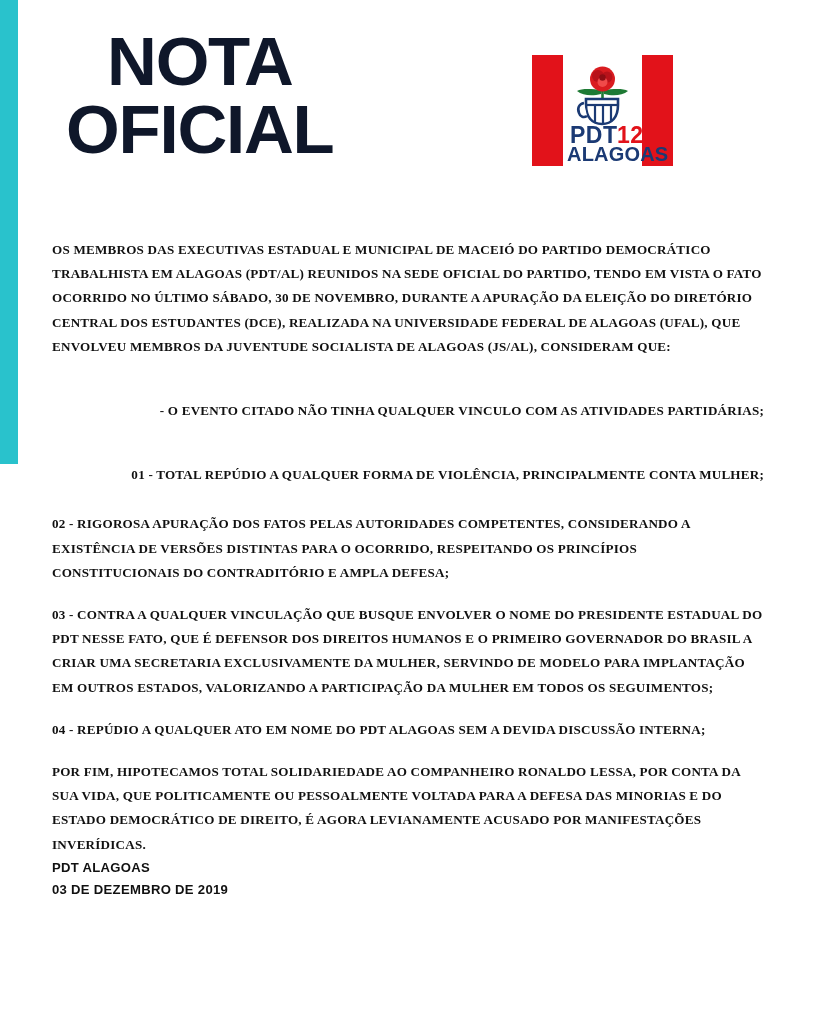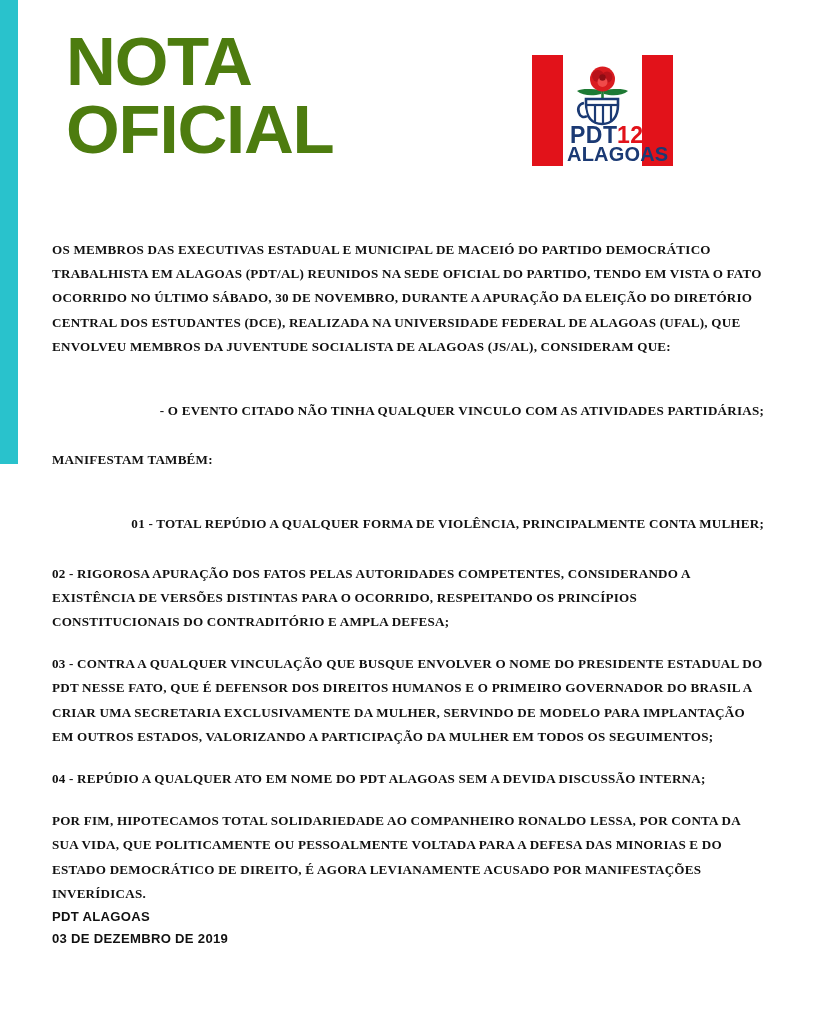--- a/index.html
+++ b/index.html
@@ -46,22 +46,23 @@
   .doc-title {
     position: absolute;
     left: 66px;
     top: 28px;
     margin: 0;
     font-family: "Liberation Sans", "DejaVu Sans", sans-serif;
     font-size: 69px;
     font-weight: 700;
     line-height: 0.98;
     letter-spacing: -1.2px;
-    color: #4d7c0f;
+    color: #0f172a;
     white-space: pre-line;
+    text-align: center;
   }
 
   
   .logo {
     position: absolute;
     left: 524px;
     top: 55px;
     width: 141px;
     height: 111px;
     background: #ffffff;
@@ -167,21 +168,20 @@
     </div>
   </div>
 
   <div class="body-copy">
 
     <p class="para gap-none">OS MEMBROS DAS EXECUTIVAS ESTADUAL E MUNICIPAL DE MACEIÓ DO PARTIDO DEMOCRÁTICO TRABALHISTA EM ALAGOAS (PDT/AL) REUNIDOS NA SEDE OFICIAL DO PARTIDO, TENDO EM VISTA O FATO OCORRIDO NO ÚLTIMO SÁBADO, 30 DE NOVEMBRO, DURANTE A APURAÇÃO DA ELEIÇÃO DO DIRETÓRIO CENTRAL DOS ESTUDANTES (DCE), REALIZADA NA UNIVERSIDADE FEDERAL DE ALAGOAS (UFAL), QUE ENVOLVEU MEMBROS DA JUVENTUDE SOCIALISTA DE ALAGOAS (JS/AL), CONSIDERAM QUE:</p>
 
     <p class="para gap-xl">- O EVENTO CITADO NÃO TINHA QUALQUER VINCULO COM AS ATIVIDADES PARTIDÁRIAS;</p>
 
 
-    <p class="para gap-md">MANIFESTAM TAMBÉM:</p>
 
     <p class="para gap-xl">01 - TOTAL REPÚDIO A QUALQUER FORMA DE VIOLÊNCIA, PRINCIPALMENTE CONTA MULHER;</p>
 
     <p class="para gap-md">02 - RIGOROSA APURAÇÃO DOS FATOS PELAS AUTORIDADES COMPETENTES, CONSIDERANDO A EXISTÊNCIA DE VERSÕES DISTINTAS PARA O OCORRIDO, RESPEITANDO OS PRINCÍPIOS CONSTITUCIONAIS DO CONTRADITÓRIO E AMPLA DEFESA;</p>
 
     <p class="para gap-sm">03 - CONTRA A QUALQUER VINCULAÇÃO QUE BUSQUE ENVOLVER O NOME DO PRESIDENTE ESTADUAL DO PDT NESSE FATO, QUE É DEFENSOR DOS DIREITOS HUMANOS E O PRIMEIRO GOVERNADOR DO BRASIL A CRIAR UMA SECRETARIA EXCLUSIVAMENTE DA MULHER, SERVINDO DE MODELO PARA IMPLANTAÇÃO EM OUTROS ESTADOS, VALORIZANDO A PARTICIPAÇÃO DA MULHER EM TODOS OS SEGUIMENTOS;</p>
 
     <p class="para gap-sm">04 - REPÚDIO A QUALQUER ATO EM NOME DO PDT ALAGOAS SEM A DEVIDA DISCUSSÃO INTERNA;</p>
 
     <p class="para gap-sm">POR FIM, HIPOTECAMOS TOTAL SOLIDARIEDADE AO COMPANHEIRO RONALDO LESSA, POR CONTA DA SUA VIDA, QUE POLITICAMENTE OU PESSOALMENTE VOLTADA PARA A DEFESA DAS MINORIAS E DO ESTADO DEMOCRÁTICO DE DIREITO, É AGORA LEVIANAMENTE ACUSADO POR MANIFESTAÇÕES INVERÍDICAS.</p>

